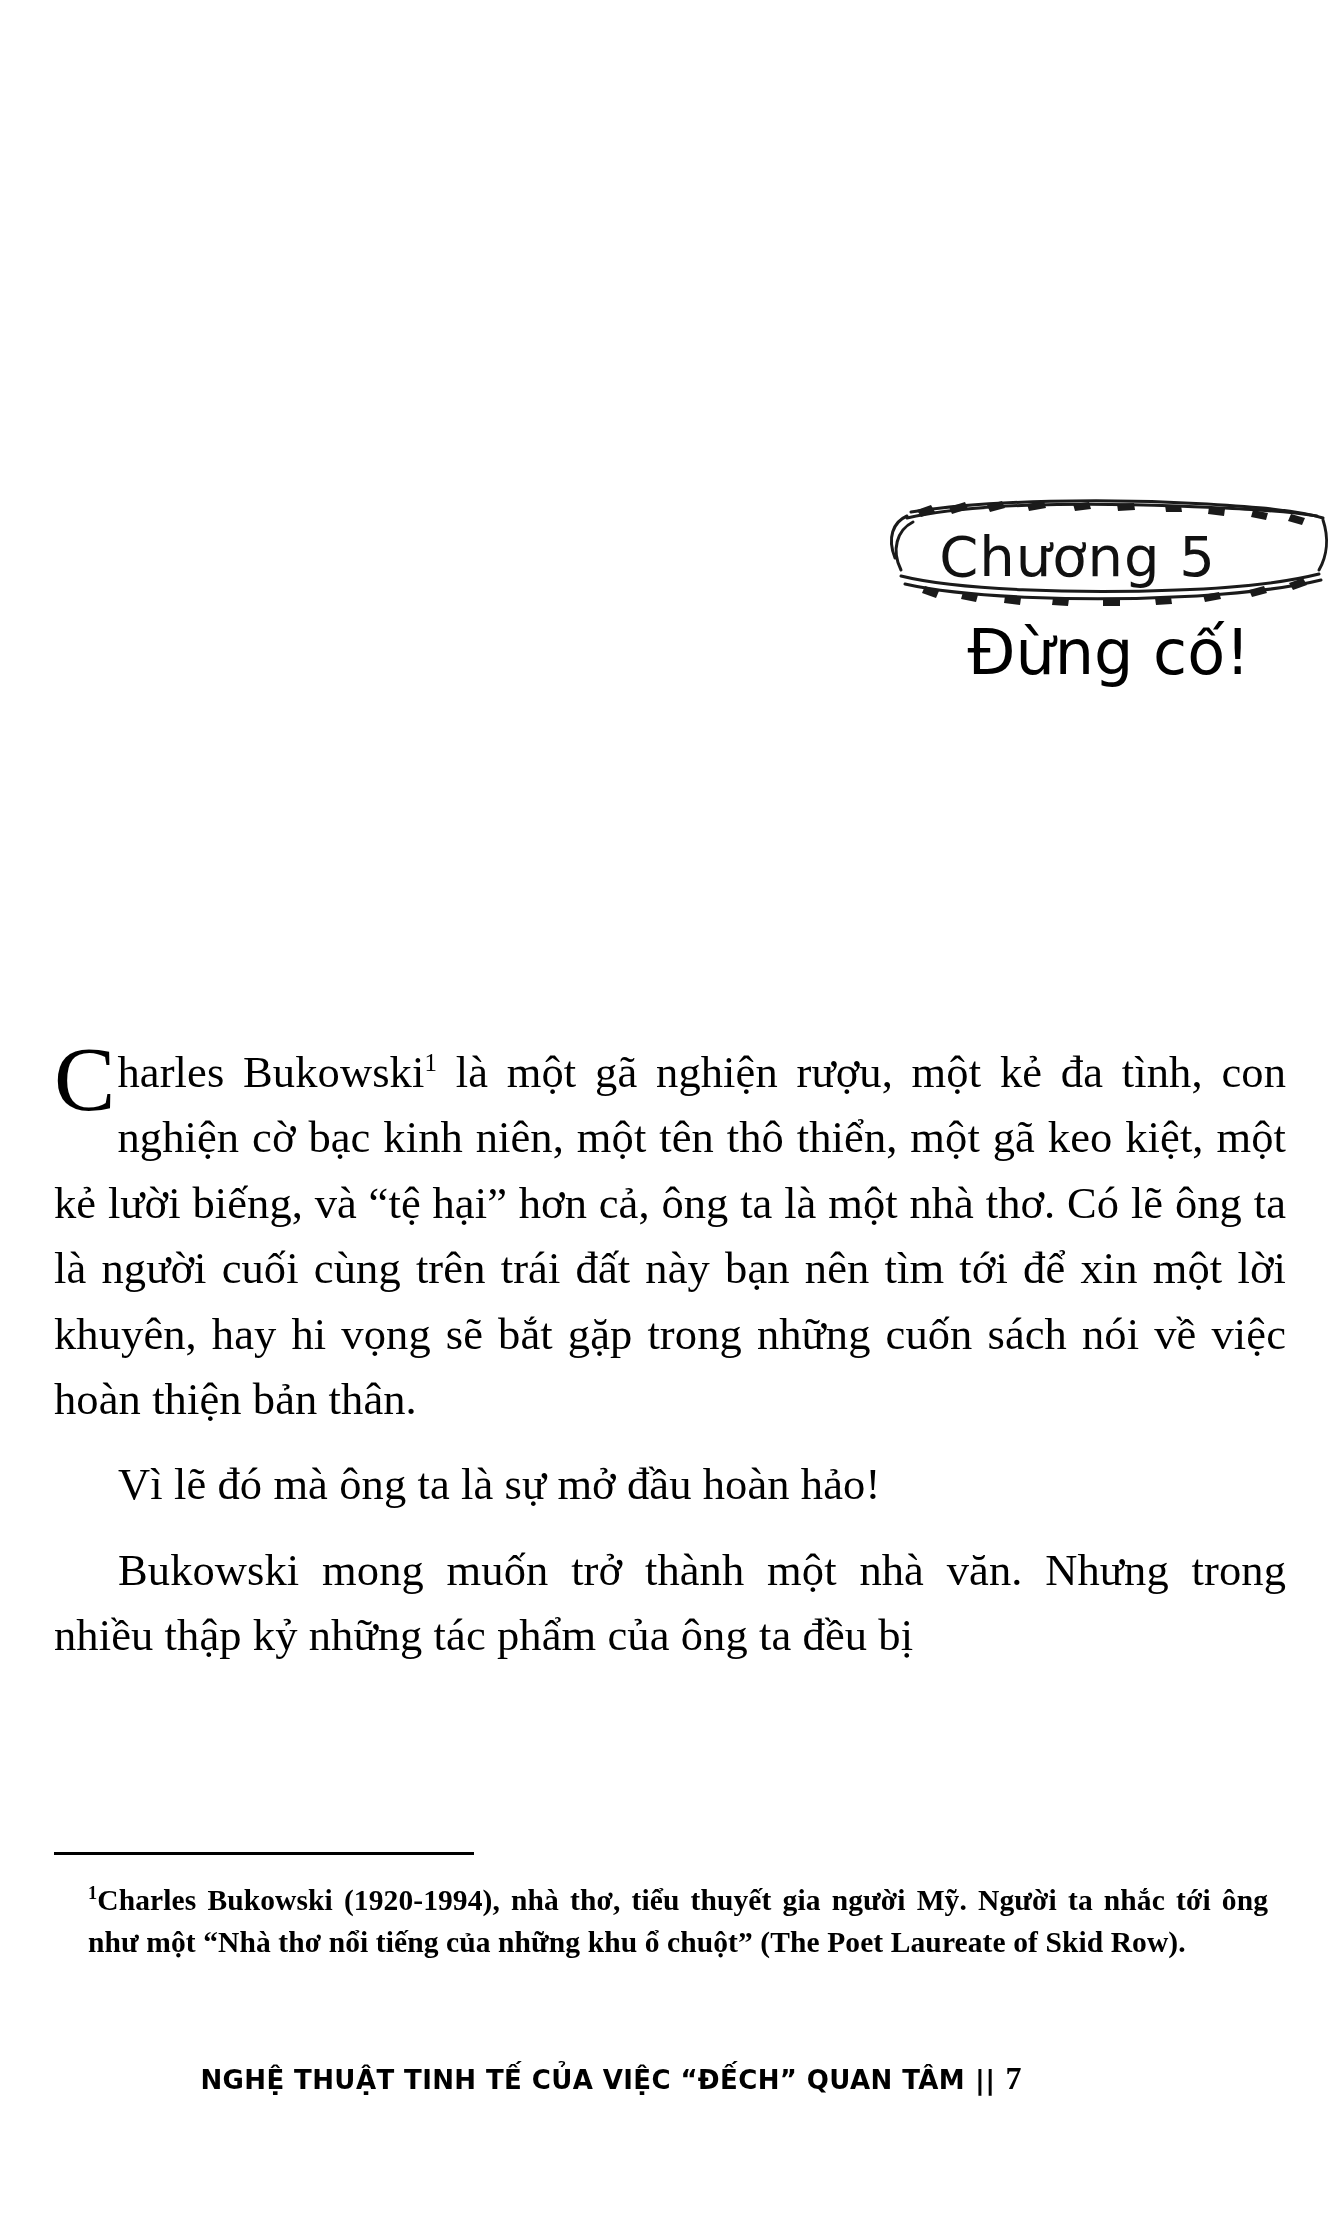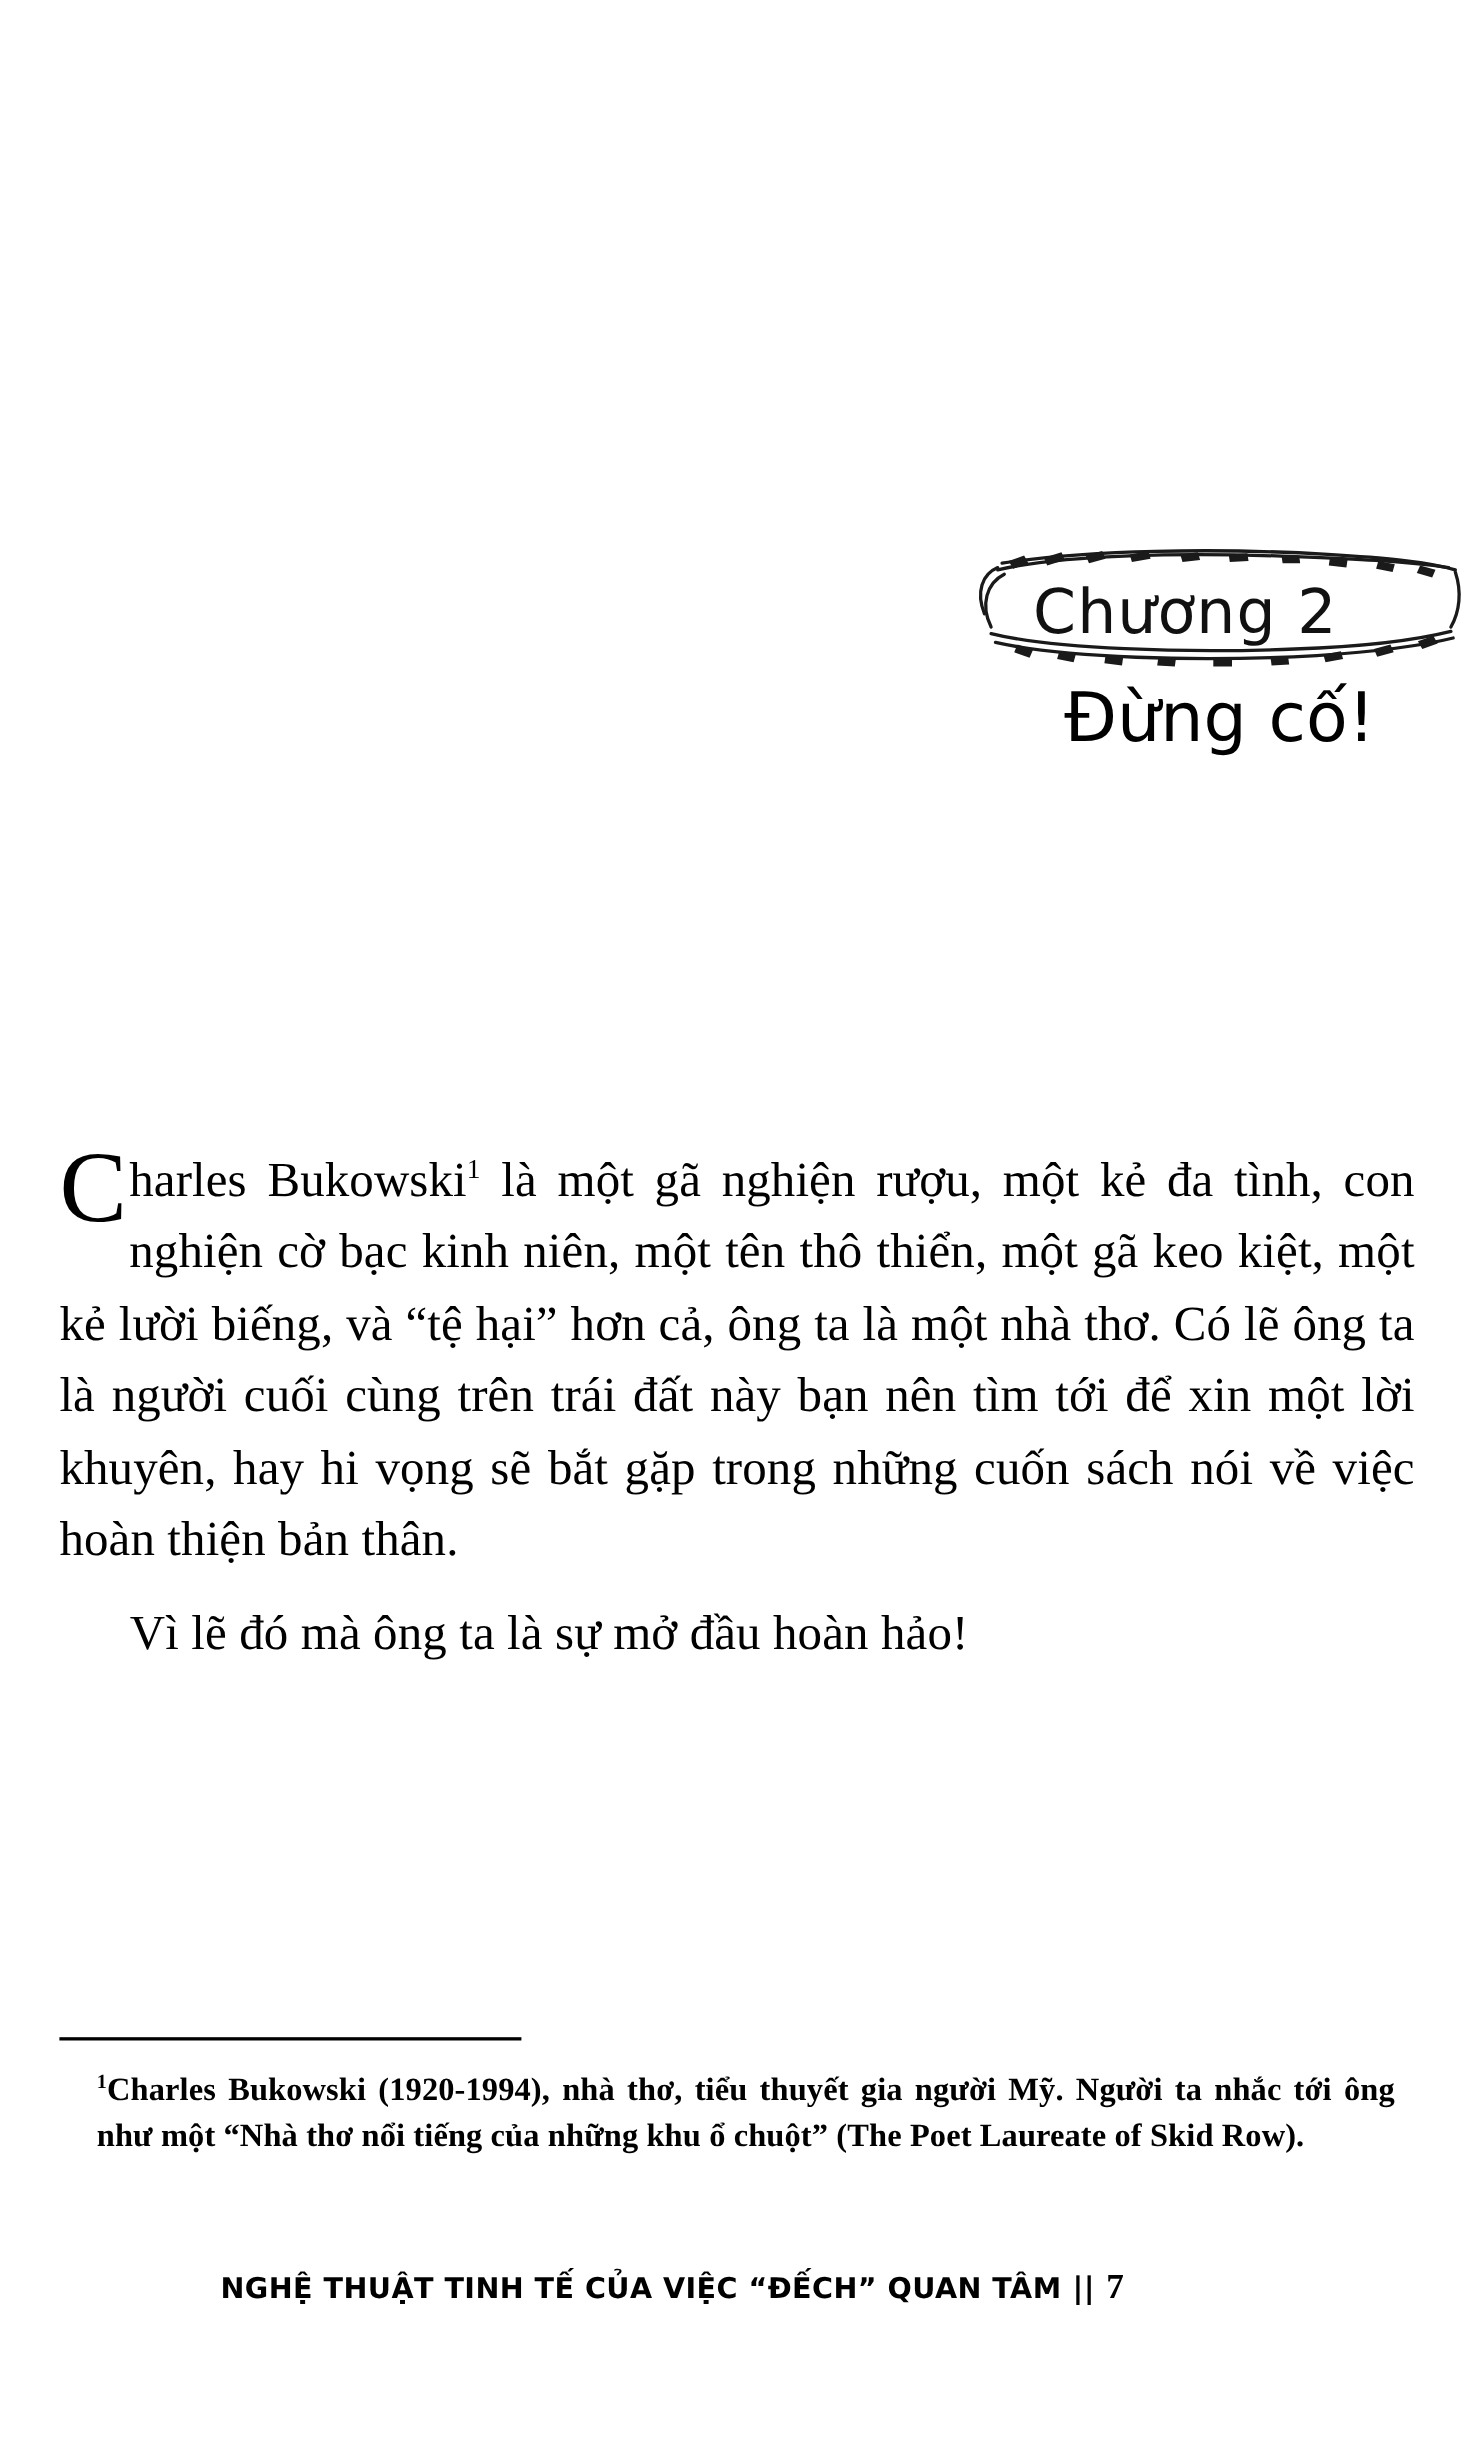--- a/index.html
+++ b/index.html
@@ -198,33 +198,34 @@
           <path d="M86 94 l15 3 l-2 7 l-15 -3 z"></path>
           <path d="M128 98 l16 2 l-1 7 l-16 -2 z"></path>
           <path d="M176 100 l16 1 l-1 7 l-16 -1 z"></path>
           <path d="M226 101 l17 0 l0 7 l-17 0 z"></path>
           <path d="M278 100 l16 -1 l1 7 l-16 1 z"></path>
           <path d="M326 97 l16 -3 l2 7 l-16 3 z"></path>
           <path d="M372 92 l15 -4 l3 7 l-15 4 z"></path>
           <path d="M412 85 l14 -5 l4 7 l-14 5 z"></path>
         </g>
       </svg>
-      <div class="chapter-label">Chương 2</div>
+      <div class="chapter-label">Chương 5</div>
     </div>
     <div class="chapter-title">Đừng cố!</div>
   </div>
 
   <div class="body-col">
 
     <p class="para dropcap-para">
       <span class="dropcap">C</span><span>harles Bukowski</span><sup class="fn">1</sup><span> là một gã nghiện rượu, một kẻ đa tình, con nghiện cờ bạc kinh niên, một tên thô thiển, một gã keo kiệt, một kẻ lười biếng, và “tệ hại” hơn cả, ông ta là một nhà thơ. Có lẽ ông ta là người cuối cùng trên trái đất này bạn nên tìm tới để xin một lời khuyên, hay hi vọng sẽ bắt gặp trong những cuốn sách nói về việc hoàn thiện bản thân.</span>
     </p>
 
     <p class="para indent">Vì lẽ đó mà ông ta là sự mở đầu hoàn hảo!</p>
 
+    <p class="para indent">Bukowski mong muốn trở thành một nhà văn. Nhưng trong nhiều thập kỷ những tác phẩm của ông ta đều bị</p>
   </div>
 
   <div class="footnote-rule"></div>
   <div class="footnote">
     <sup>1</sup><span>Charles Bukowski (1920-1994), nhà thơ, tiểu thuyết gia người Mỹ. Người ta nhắc tới ông như một “Nhà thơ nổi tiếng của những khu ổ chuột” (The Poet Laureate of Skid Row).</span>
   </div>
 
   <div class="footer">
     <span class="book-title">NGHỆ THUẬT TINH TẾ CỦA VIỆC “ĐẾCH” QUAN TÂM</span><span class="sep">||</span><span class="page-num">7</span>
   </div>

